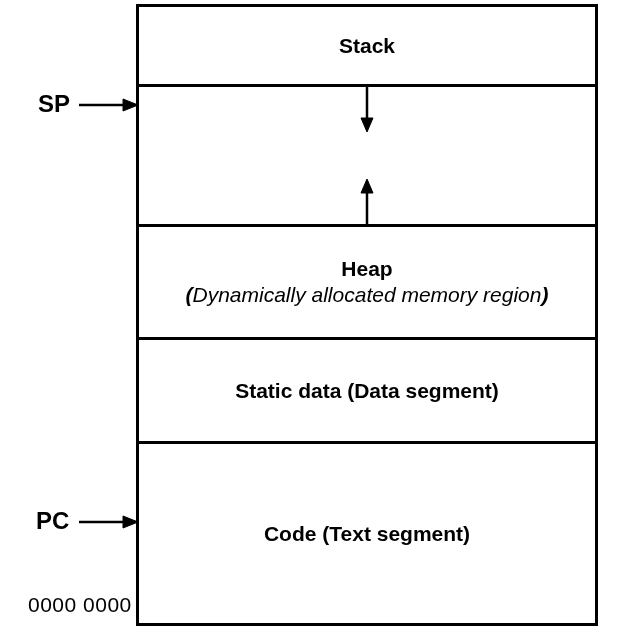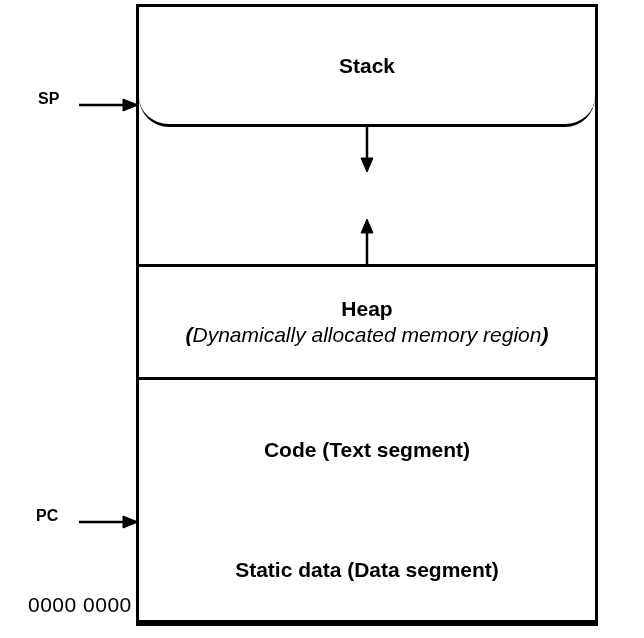--- a/index.html
+++ b/index.html
@@ -21,21 +21,21 @@
     position: absolute;
     font-size: 21px;
     letter-spacing: 0.5px;
     white-space: pre;
   }
   .addr-top    { left: 13px; top: 19px; }
   .addr-bottom { left: 28px; top: 593px; }
 
   .reg {
     position: absolute;
-    font-size: 16px;
+    font-size: 24px;
     font-weight: bold;
   }
   .reg-sp { left: 38px; top: 90px; }
   .reg-pc { left: 36px; top: 507px; }
 
   .harrow { position: absolute; }
   .sp-arrow { left: 79px; top: 98px; }
   .pc-arrow { left: 79px; top: 515px; }
 
   
@@ -49,21 +49,21 @@
     flex-direction: column;
   }
   .seg {
     box-sizing: border-box;
     display: flex;
     flex-direction: column;
     align-items: center;
     justify-content: center;
     text-align: center;
   }
-  .seg-stack  { height: 120px; border-bottom: 3px solid var(--line-color, #000000); border-radius: 30px; }
+  .seg-stack  { height: 80px; border-bottom: 3px solid var(--line-color, #000000); }
   .seg-free   { height: 140px; border-bottom: 3px solid var(--line-color, #000000);
                 justify-content: space-between; }
   .seg-heap   { height: 113px; border-bottom: 3px solid var(--line-color, #000000); }
   .seg-static { height: 104px; border-bottom: 3px solid var(--line-color, #000000); }
   .seg-code   { flex: 1; }
 
   .seg-label {
     font-size: 21px;
     font-weight: bold;
     line-height: 26px;
@@ -117,22 +117,22 @@
         <polygon points="7,0 1,14 13,14"></polygon>
         <line x1="7" y1="13" x2="7" y2="45" stroke-width="2.5"></line>
       </svg>
     </div>
 
     <div class="seg seg-heap">
       <div class="seg-label">Heap</div>
       <div class="seg-sub"><span class="paren">(</span><span>Dynamically allocated memory region</span><span class="paren">)</span></div>
     </div>
 
+    <div class="seg seg-static">
+      <div class="seg-label">Static data (Data segment)</div>
+    </div>
+
     <div class="seg seg-code">
       <div class="seg-label">Code (Text segment)</div>
-    </div>
-
-    <div class="seg seg-static">
-      <div class="seg-label">Static data (Data segment)</div>
     </div>
 
   </div>
 </div>
 
 </body></html>

